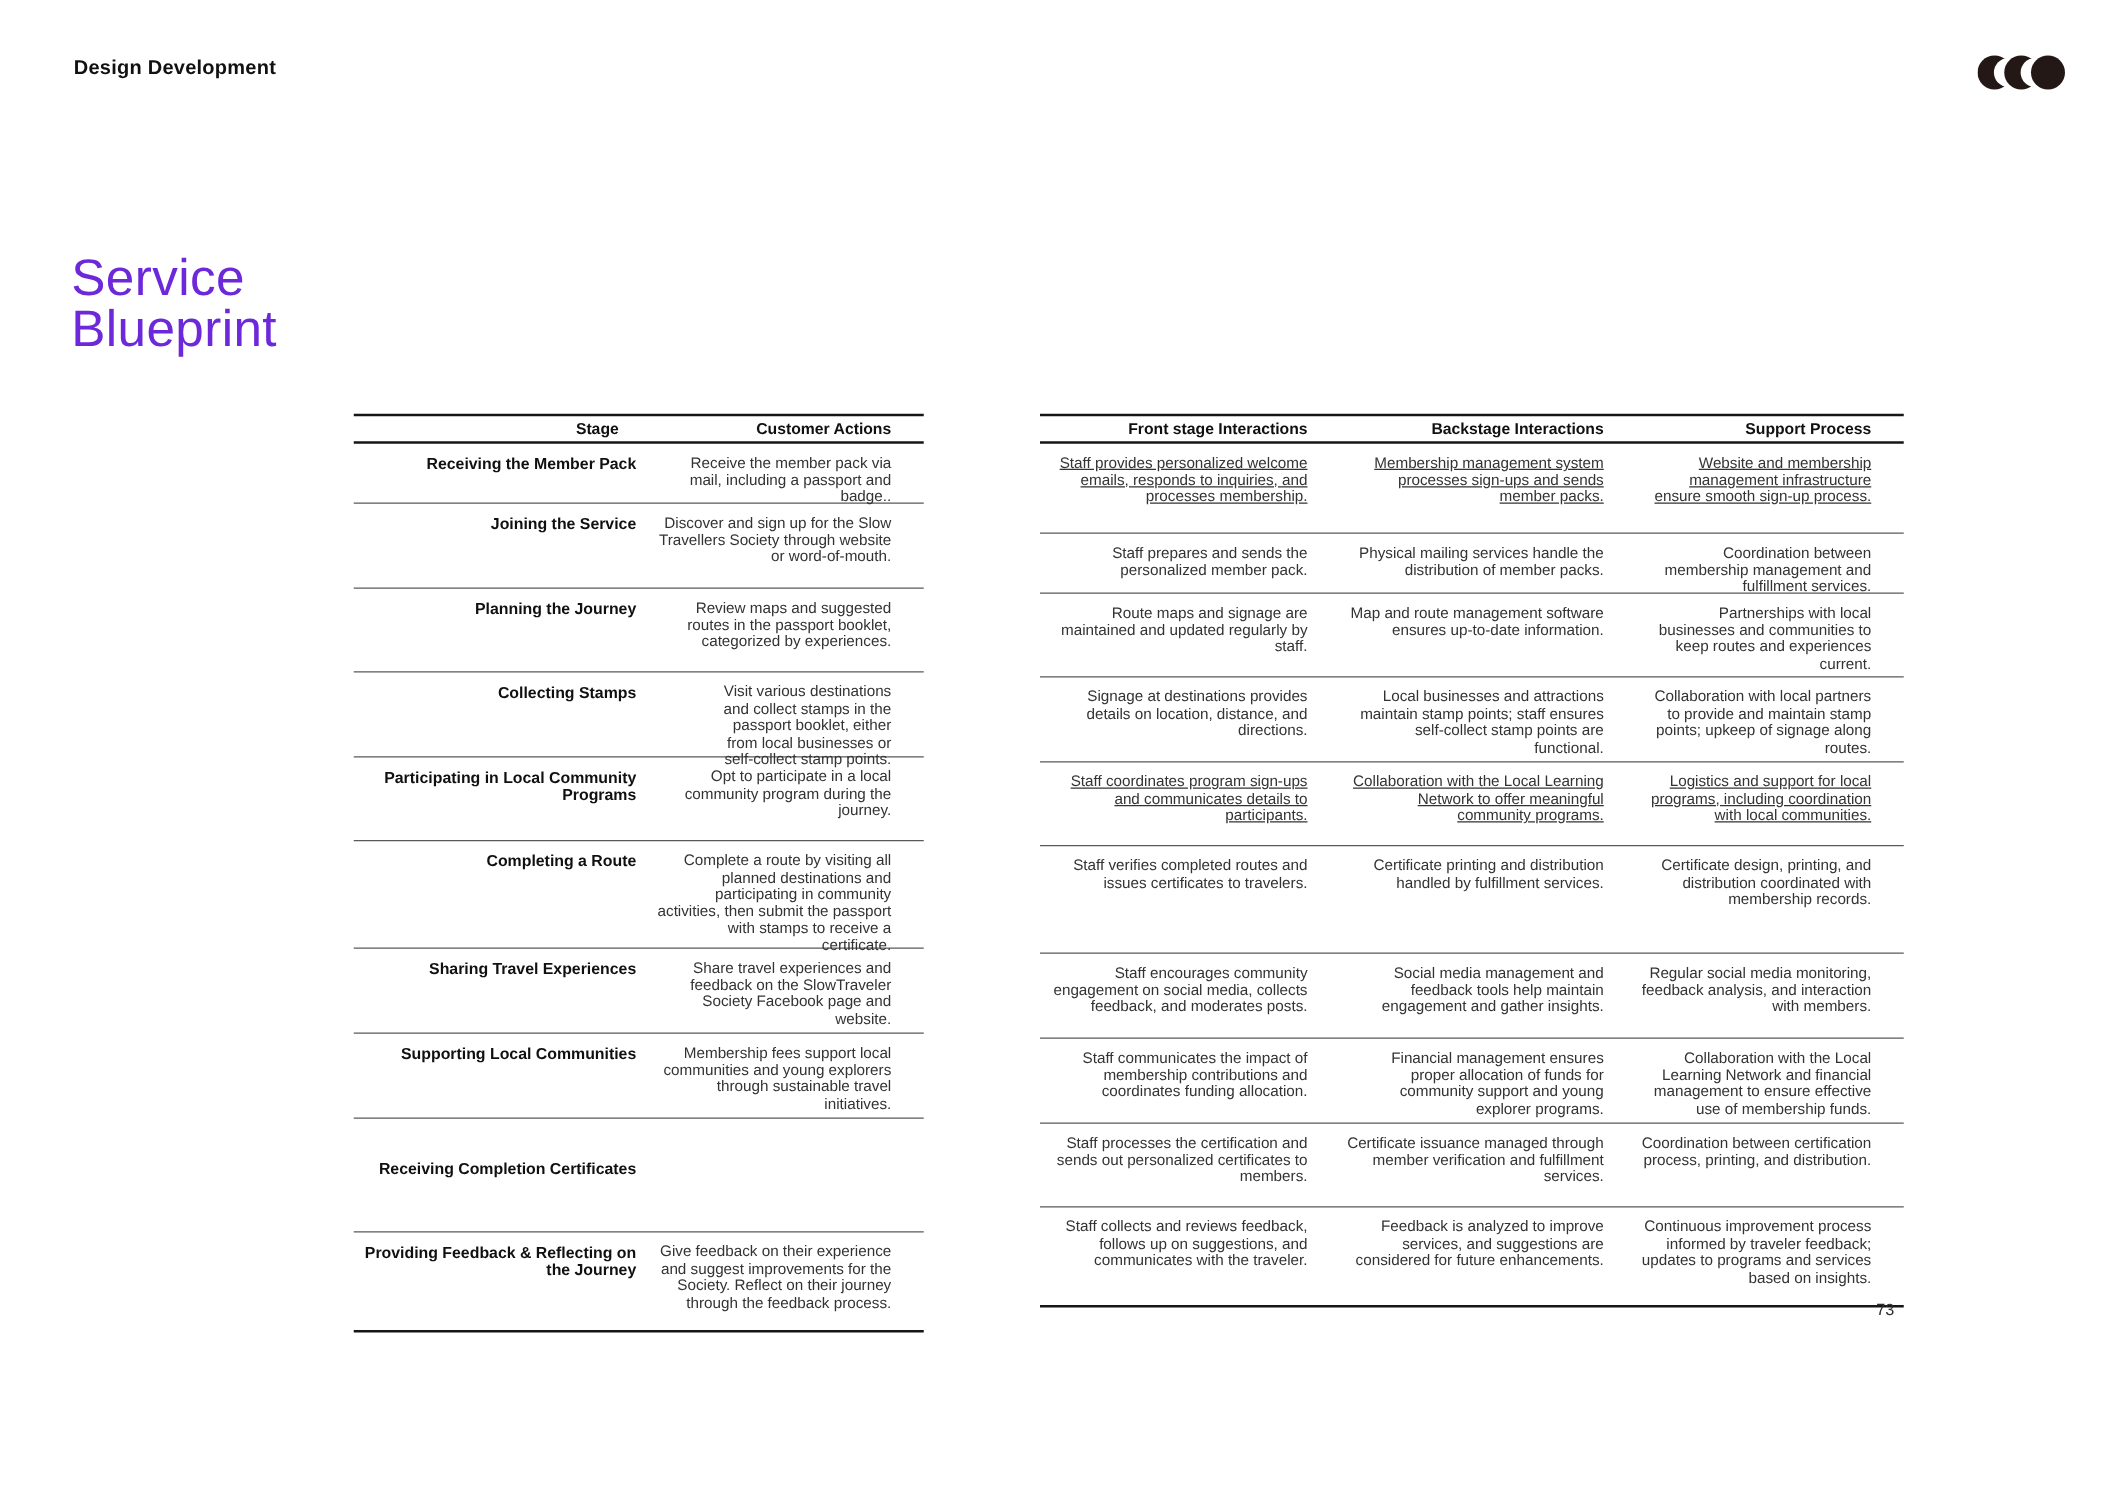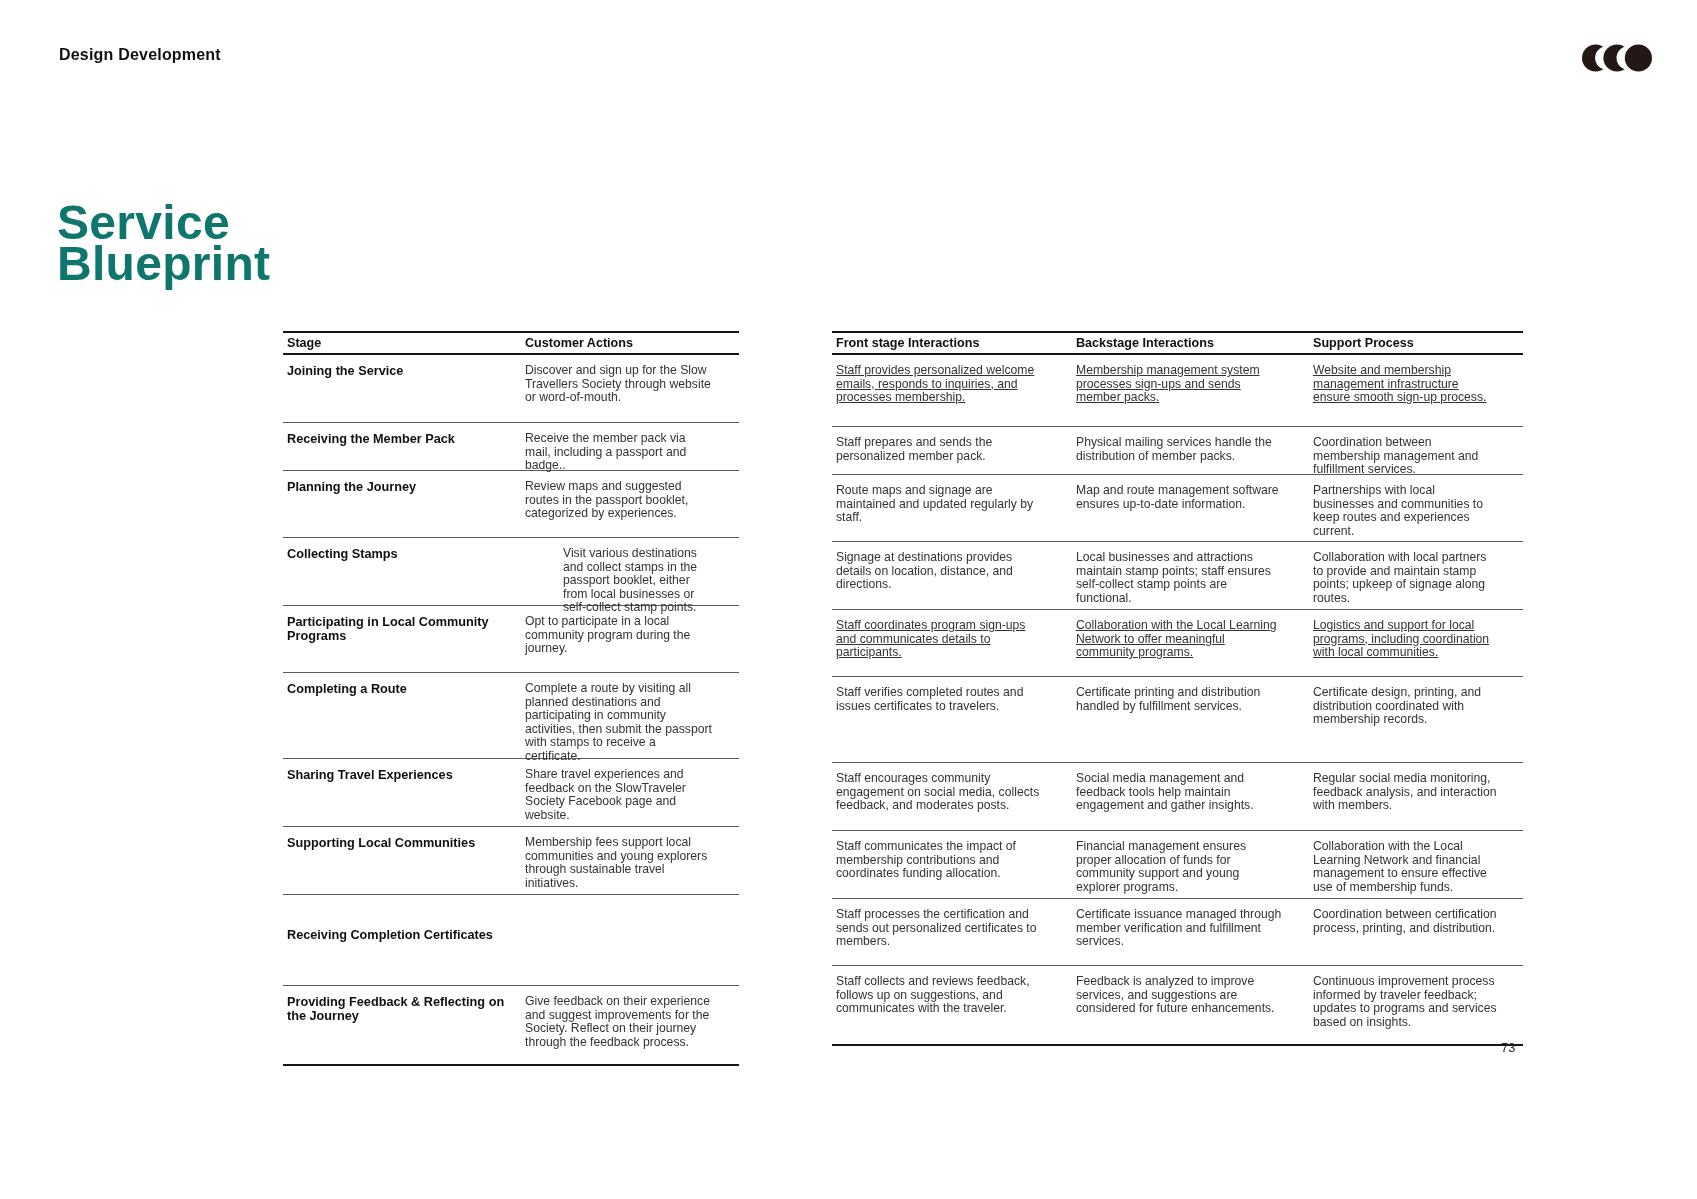--- a/index.html
+++ b/index.html
@@ -12,24 +12,24 @@
     overflow:hidden;
   }
   .doc-header {
     position:absolute; left:59px; top:46px;
     font-size:16px; font-weight:bold; color:#111;
     letter-spacing:0.2px;
   }
   .logo { position:absolute; left:1582px; top:42px; width:70px; height:32px; }
   .page-title {
     position:absolute; left:57px; top:202px;
-    font-size:48px; font-weight:700; color:#0f766e;
+    font-size:41px; font-weight:400; color:#6d28d9;
     line-height:41px; letter-spacing:0.3px;
   }
-  .blueprint-table { position:absolute; top:331px; }
+  .blueprint-table { position:absolute; top:331px;text-align:right; }
   .blueprint-table.left  { left:283px; width:456px; }
   .blueprint-table.right { left:832px; width:691px; }
   .thead {
     display:grid; height:24px; align-items:center;
     border-top:2px solid #161616; border-bottom:2px solid #161616;
     font-weight:bold; font-size:12.6px; color:#101010;
   }
   .left  .thead, .left  .trow { grid-template-columns:238px 1fr; }
   .right .thead, .right .trow { grid-template-columns:240px 237px 1fr; }
   .trow {
@@ -72,27 +72,27 @@
   <div>Service</div>
   <div>Blueprint</div>
 </div>
 
 <div class="blueprint-table left">
   <div class="thead">
     <div class="cell">Stage</div>
     <div class="cell">Customer Actions</div>
   </div>
   <div>
+      <div class="trow" style="height: 48px;">
+        <div class="cell stage">Receiving the Member Pack</div>
+        <div class="cell">Receive the member pack via mail, including a passport and badge..</div>
+      </div>
       <div class="trow" style="height: 68px;">
         <div class="cell stage">Joining the Service</div>
         <div class="cell">Discover and sign up for the Slow Travellers Society through website or word-of-mouth.</div>
-      </div>
-      <div class="trow" style="height: 48px;">
-        <div class="cell stage">Receiving the Member Pack</div>
-        <div class="cell">Receive the member pack via mail, including a passport and badge..</div>
       </div>
       <div class="trow" style="height: 67px;">
         <div class="cell stage">Planning the Journey</div>
         <div class="cell">Review maps and suggested routes in the passport booklet, categorized by experiences.</div>
       </div>
       <div class="trow" style="height: 68px; gap: 38px;">
         <div class="cell stage">Collecting Stamps</div>
         <div class="cell">Visit various destinations and collect stamps in the passport booklet, either from local businesses or self-collect stamp points.</div>
       </div>
       <div class="trow" style="height: 67px;">

